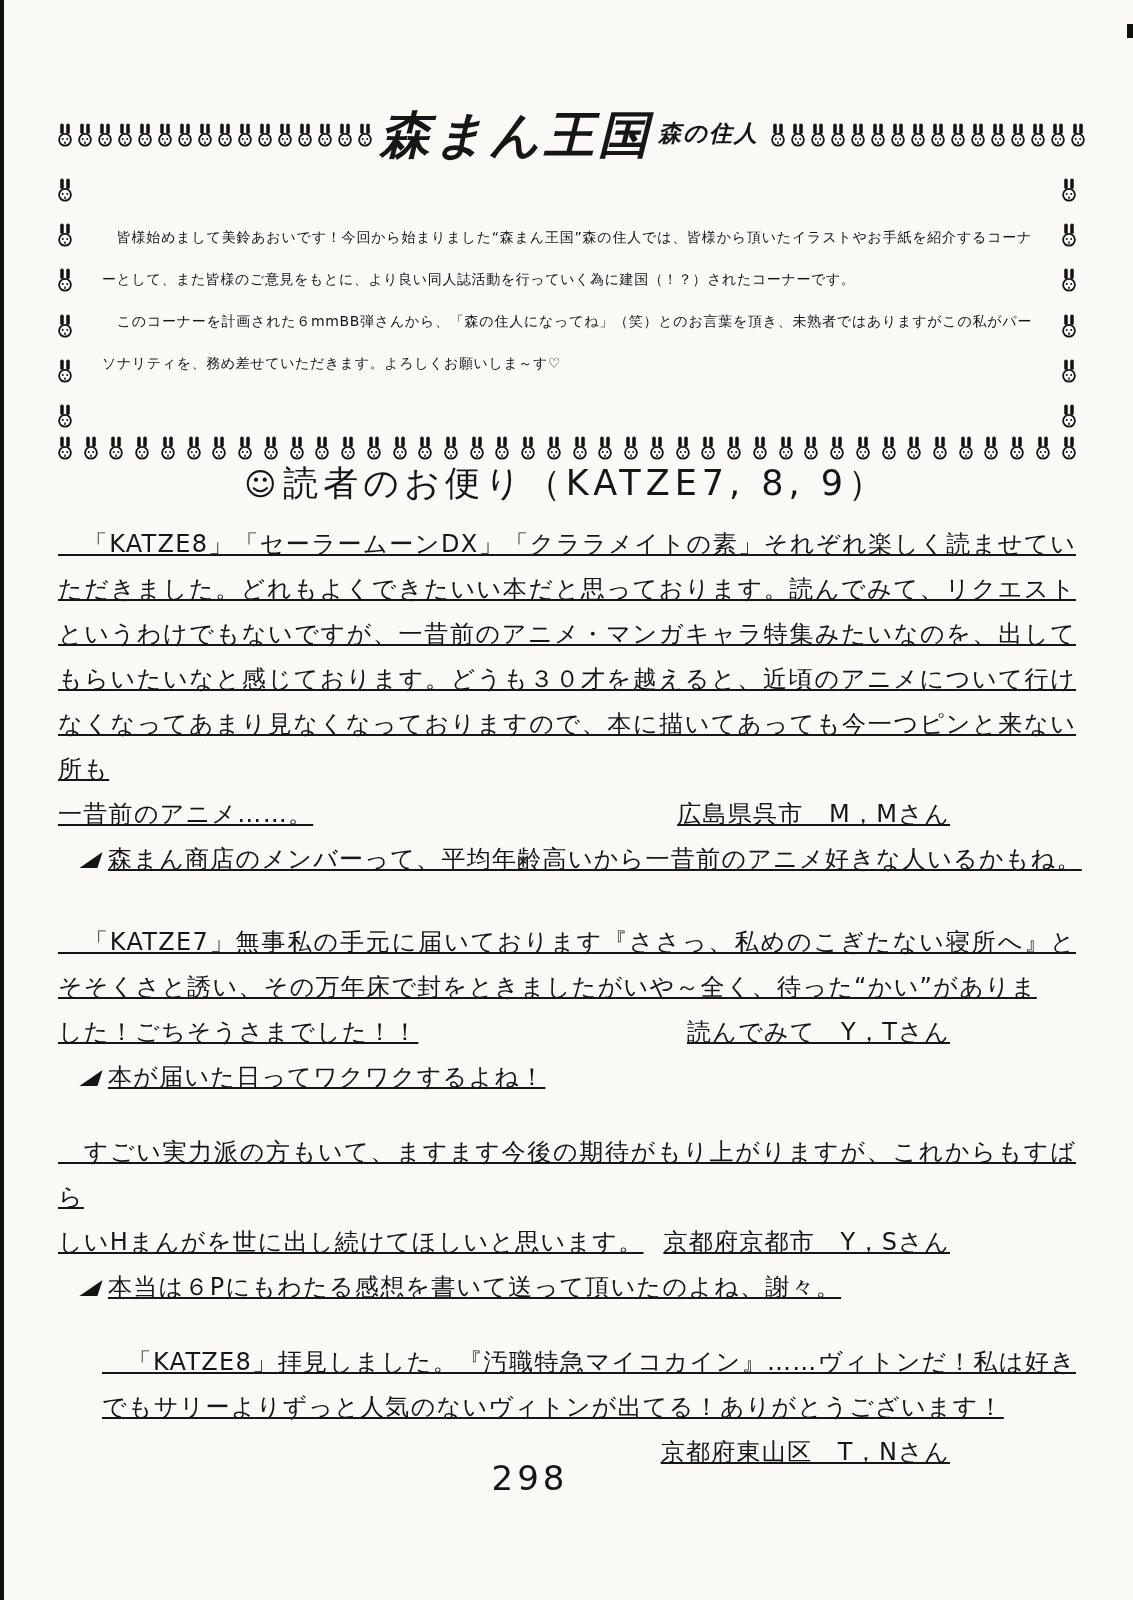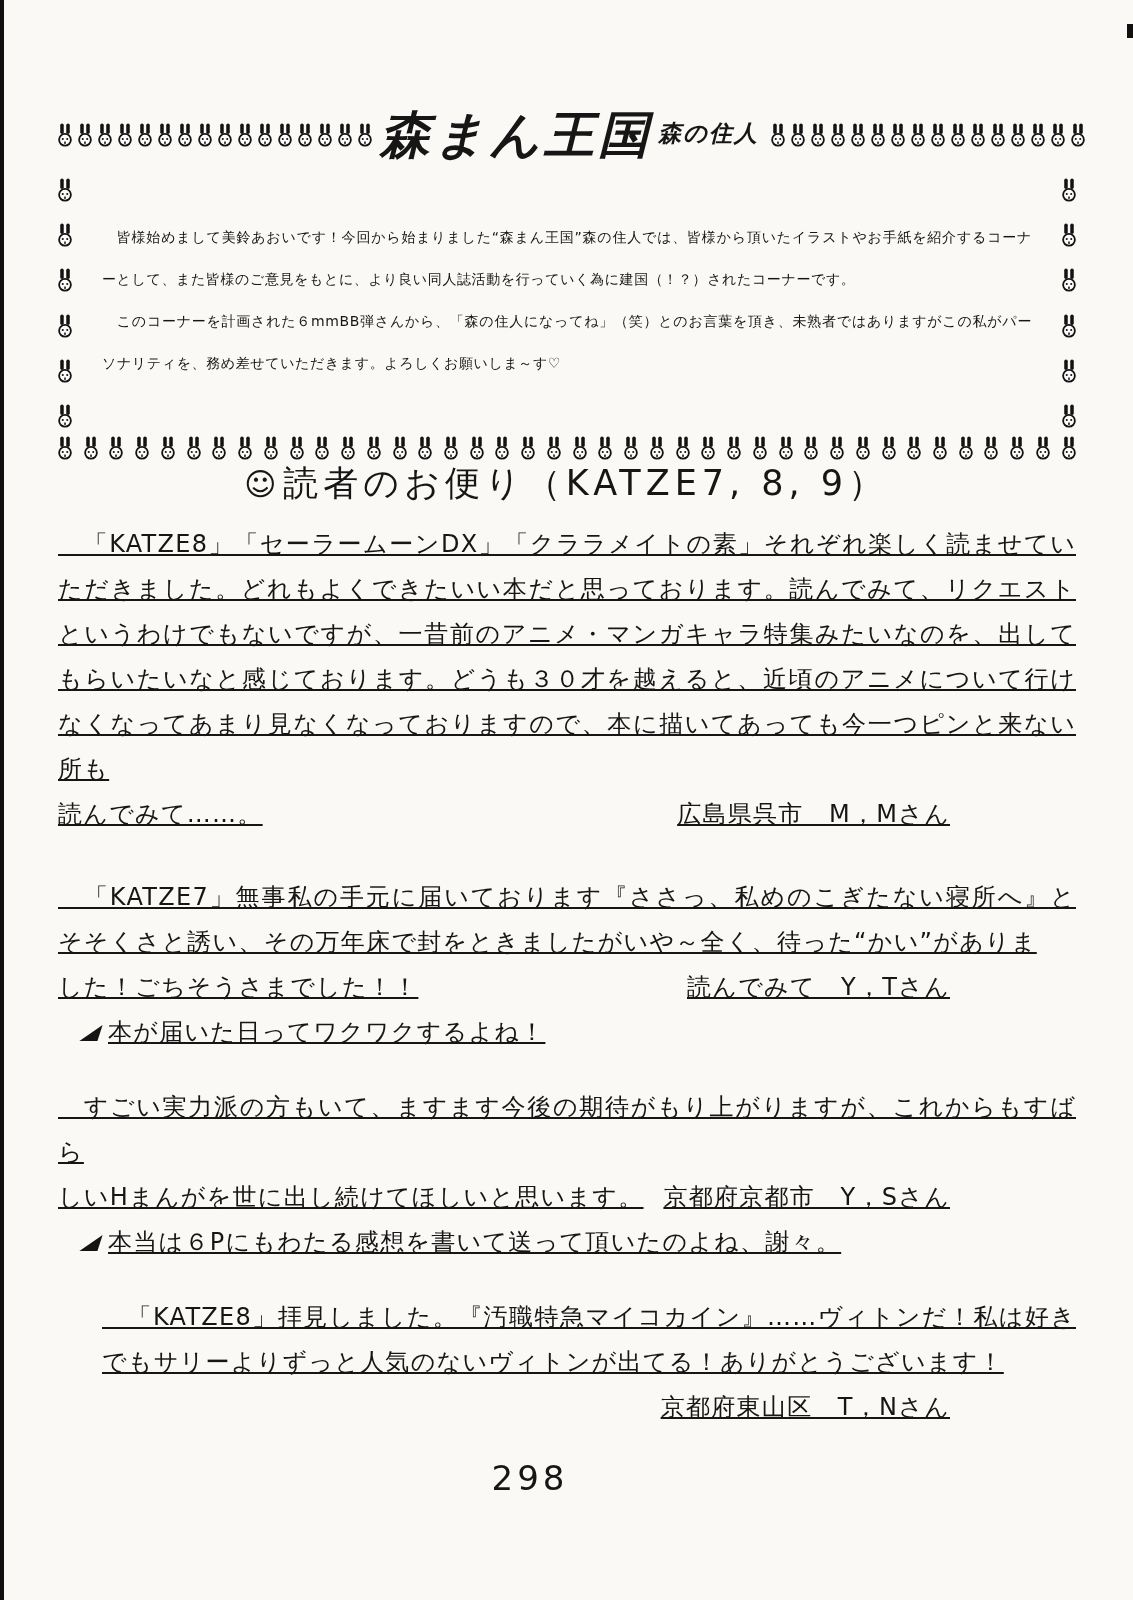--- a/index.html
+++ b/index.html
@@ -828,22 +828,26 @@
 
 <div class="section-heading">
   <span class="smiley">☺</span><span>読者のお便り（KATZE7, 8, 9）</span>
 </div>
 
 <div class="letters">
 
   <div class="letter l1">
     <p class="letter-body">　「KATZE8」「セーラームーンDX」「クララメイトの素」それぞれ楽しく読ませていただきました。どれもよくできたいい本だと思っております。読んでみて、リクエストというわけでもないですが、一昔前のアニメ・マンガキャラ特集みたいなのを、出してもらいたいなと感じております。どうも３０才を越えると、近頃のアニメについて行けなくなってあまり見なくなっておりますので、本に描いてあっても今一つピンと来ない所も</p>
     <div class="letter-last">
-      <span>読んでみて……。</span>
+      <span>一昔前のアニメ……。</span>
       <span class="letter-attr">広島県呉市　M，Mさん</span>
+    </div>
+    <div class="reply-row">
+      <span class="reply-arrow"></span>
+      <span>森まん商店のメンバーって、平均年齢高いから一昔前のアニメ好きな人いるかもね。</span>
     </div>
   </div>
 
   <div class="letter l2">
     <p class="letter-body">　「KATZE7」無事私の手元に届いております『ささっ、私めのこぎたない寝所へ』とそそくさと誘い、その万年床で封をときましたがいや～全く、待った“かい”がありま</p>
     <div class="letter-last">
       <span>した！ごちそうさまでした！！</span>
       <span class="letter-attr">読んでみて　Y，Tさん</span>
     </div>
     <div class="reply-row">

